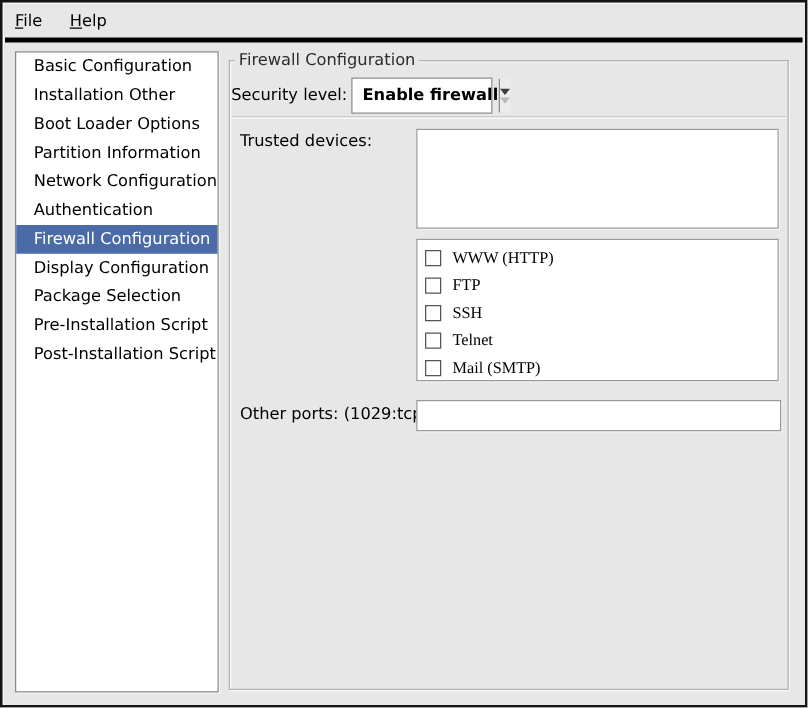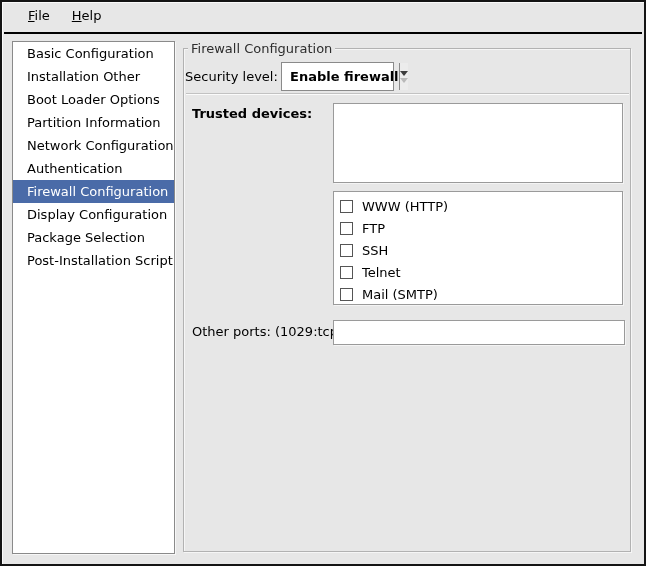--- a/index.html
+++ b/index.html
@@ -15,22 +15,22 @@
   .window{
     position:relative;width:646px;height:566px;
     background:var(--window-bg);
     border:2px solid #141414;
     box-shadow:inset 1px 1px 0 #fafafa;
     overflow:hidden;
   }
   
   .menubar{
     position:absolute;left:2px;top:2px;right:2px;height:30px;
-    display:flex;align-items:flex-start;gap:6px;padding-left:16px;
-    border-bottom:2px solid #000000;
+    display:flex;align-items:center;gap:6px;padding-left:0;
+    border-bottom:4px solid #000000;
   }
   .menu-item{padding:4px 8px;cursor:default;}
   .menu-item .mn{text-decoration:underline;}
   
   .sidebar{
     position:absolute;left:10px;top:39px;width:163px;height:513px;
     background:#ffffff;border:1px solid var(--bevel-dark);
     box-shadow:1px 1px 0 #f7f7f7;
   }
   .side-item{
@@ -67,33 +67,33 @@
     position:absolute;left:2px;top:44px;width:443px;height:2px;
     border-top:1px solid #c2c2c2;border-bottom:1px solid #fbfbfb;
   }
   
   .sunken{
     position:absolute;left:149px;width:290px;background:#ffffff;
     border:1px solid #9a9a9a;box-shadow:1px 1px 0 #f4f4f4;
   }
   .devices-box{top:54px;height:80px;}
   .services-box{top:142px;height:114px;padding-top:3px;}
-  .service-row{height:22px;display:flex;align-items:center;padding-left:6px;gap:9px;cursor:default;}
+  .service-row{height:22px;display:flex;align-items:center;padding-left:6px;gap:9px;cursor:default;font-family:Liberation Serif, serif;}
   .checkbox{
     width:13px;height:13px;background:#ffffff;border:1px solid #555555;
     flex:0 0 auto;display:inline-flex;align-items:center;justify-content:center;
     font-size:11px;line-height:11px;
   }
   .ports-input{
     position:absolute;left:149px;top:271px;width:292px;height:25px;
     border:1px solid #9a9a9a;background:#ffffff;padding:0 4px;
     font:inherit;outline:none;box-shadow:1px 1px 0 #f4f4f4;
   }
   .lbl-security{top:20px;left:1px;}
-  .lbl-devices{top:57px;font-weight:bold;}
+  .lbl-devices{top:57px;}
   .lbl-services{top:145px;}
   .lbl-ports{top:275px;}
 </style>
 </head>
 <body>
 
 <div class="window">
 
   <div class="menubar">
     <div class="menu-item"><span class="mn">F</span><span>ile</span></div>
@@ -103,20 +103,21 @@
   <div class="sidebar">
     <div class="side-item">Basic Configuration</div>
     <div class="side-item">Installation Other</div>
     <div class="side-item">Boot Loader Options</div>
     <div class="side-item">Partition Information</div>
     <div class="side-item">Network Configuration</div>
     <div class="side-item">Authentication</div>
     <div class="side-item selected">Firewall Configuration</div>
     <div class="side-item">Display Configuration</div>
     <div class="side-item">Package Selection</div>
+    <div class="side-item">Pre-Installation Script</div>
     <div class="side-item">Post-Installation Script</div>
   </div>
 
   <div class="frame">
     <span class="frame-title">Firewall Configuration</span>
 
     <span class="row-label lbl-security">Security level:</span>
     <div class="combo">
       <span class="combo-value">Enable firewall</span>
       <span class="combo-arrow">

